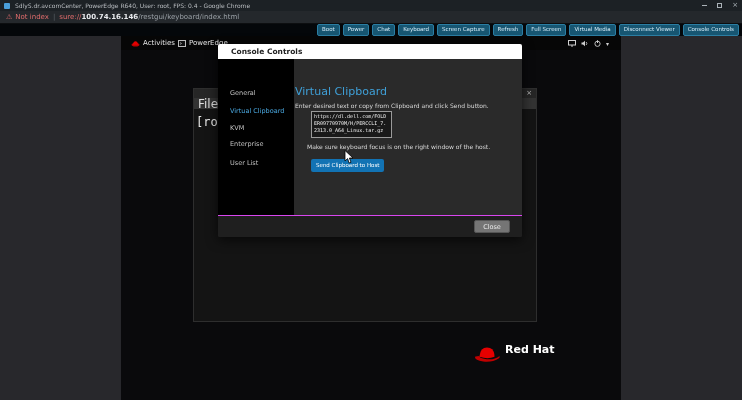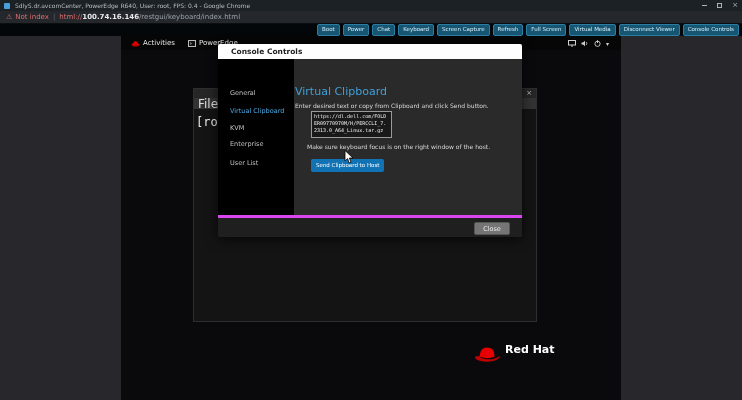--- a/index.html
+++ b/index.html
@@ -29,21 +29,21 @@
   #console-toolbar { position:absolute; left:0; top:24px; width:742px; height:12px; background:#04070a;
                      display:flex; align-items:center; justify-content:flex-end; gap:3px; padding-right:3px; }
   .tbtn { background:#175672; border:1px solid #2b7ea3; border-radius:2px; color:#d6ecf7;
           font-size:5.5px; line-height:1; padding:2px 4px; white-space:nowrap; cursor:pointer; }
 
   
   #desktop { position:absolute; left:121px; top:36px; width:500px; height:364px; background:#0a0a0c; }
 
   #gnome-bar { position:absolute; left:0; top:0; width:500px; height:14px; background:#060606;
                display:flex; align-items:center; color:#e6e6e6; font-size:7px; }
-  #gnome-left { display:flex; align-items:center; gap:13px; margin-left:10px; }
+  #gnome-left { display:flex; align-items:center; gap:3px; margin-left:10px; }
   .gnome-item { display:flex; align-items:center; gap:3px; cursor:pointer; }
   #gnome-right { position:absolute; right:12px; top:0; height:14px; display:flex; align-items:center; gap:5px; }
   .sysicon { display:flex; align-items:center; cursor:pointer; }
   #chevron-down { color:#cfcfcf; font-size:6px; }
 
   
   #terminal-win { position:absolute; left:72px; top:52px; width:344px; height:234px;
                   background:#141414; border:1px solid #2e2e2e; }
   #term-titlebar { height:9px; background:#262626; position:relative; }
   #term-close { position:absolute; right:4px; top:0px; color:#bbb; font-size:7px; line-height:9px; cursor:pointer; }
@@ -70,21 +70,21 @@
   #vc-heading { position:absolute; left:1px; top:26px; font-size:11px; color:#3fa0d8; }
   #vc-desc { position:absolute; left:1px; top:43px; font-size:6px; color:#d8d8d8; white-space:nowrap; }
   #clipboard-box { position:absolute; left:17px; top:52px; width:81px; height:27px; background:#191919;
                    border:1px solid #9a9a9a; color:#f0f0f0; font-size:5px; line-height:7px;
                    font-family:"DejaVu Sans Mono","Liberation Mono",monospace;
                    padding:1px 2px; word-break:break-all; overflow:hidden; cursor:text; }
   #vc-note { position:absolute; left:13px; top:84px; font-size:6px; color:#d8d8d8; white-space:nowrap; }
   #send-btn { position:absolute; left:17px; top:100px; height:13px; background:#1273b4; border-radius:2px;
               color:#fff; font-size:5.5px; line-height:13px; padding:0 5px; cursor:pointer; white-space:nowrap; }
   #dialog-footer { position:absolute; left:0; bottom:0; width:304px; height:22px; background:#1f1f1f;
-                   border-top:3px solid #d946ef; border-radius:0 0 2px 2px; }
+                   border-top:1px solid #d946ef; border-radius:0 0 2px 2px; }
   #close-btn { position:absolute; right:12px; top:4px; width:36px; height:13px; background:#757575;
                border:1px solid #555; border-radius:2px; color:#e8e8e8; font-size:6.5px; text-align:center;
                line-height:12px; cursor:pointer; }
 
   
   #cursor { position:absolute; left:344px; top:149px; z-index:20; pointer-events:none; }
 </style>
 </head>
 <body>
 
@@ -97,21 +97,21 @@
       <span class="wc wc-min"></span>
       <span class="wc wc-max"></span>
       <span class="wc">×</span>
     </span>
   </div>
 
   <div id="urlbar">
     <span id="warn-icon">⚠</span>
     <span class="warn-text">Not index</span>
     <span class="url-sep">|</span>
-    <span class="url-proto">html://</span>
+    <span class="url-proto">sure://</span>
     <span class="url-host">100.74.16.146</span>
     <span class="url-path">/restgui/keyboard/index.html</span>
   </div>
 
   <div id="console-toolbar">
     <span class="tbtn">Boot</span>
     <span class="tbtn">Power</span>
     <span class="tbtn">Chat</span>
     <span class="tbtn">Keyboard</span>
     <span class="tbtn">Screen Capture</span>

